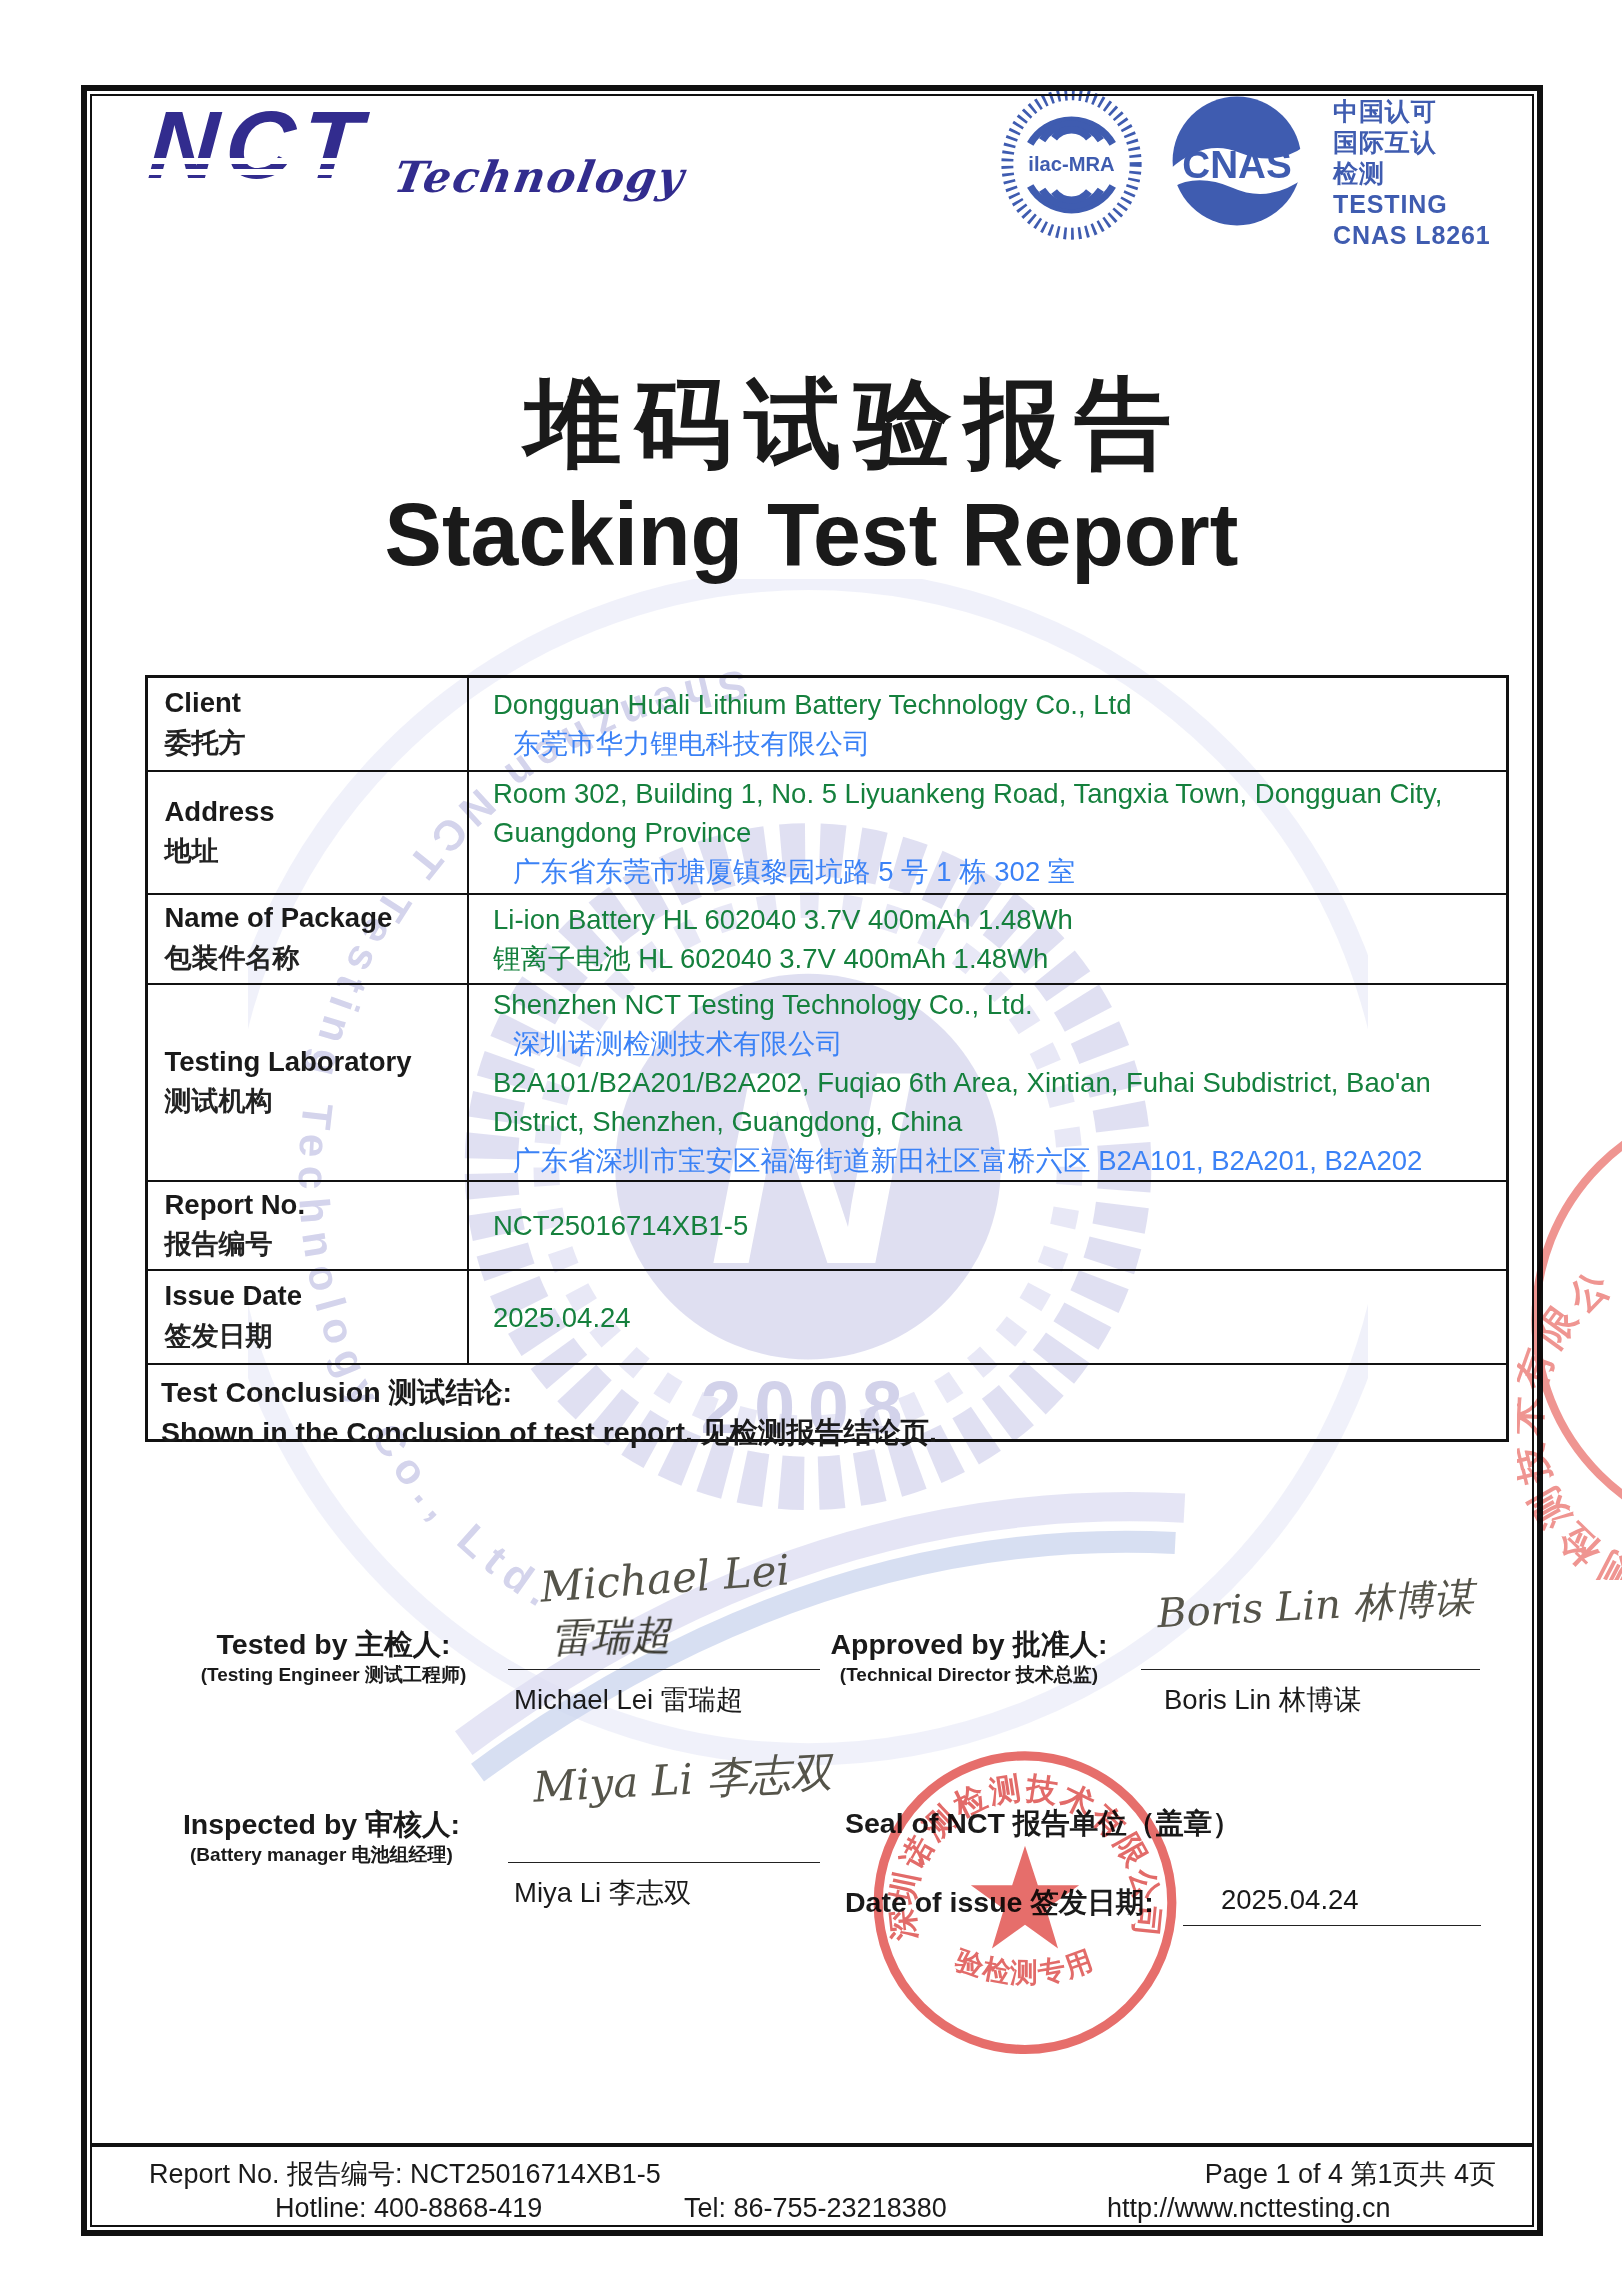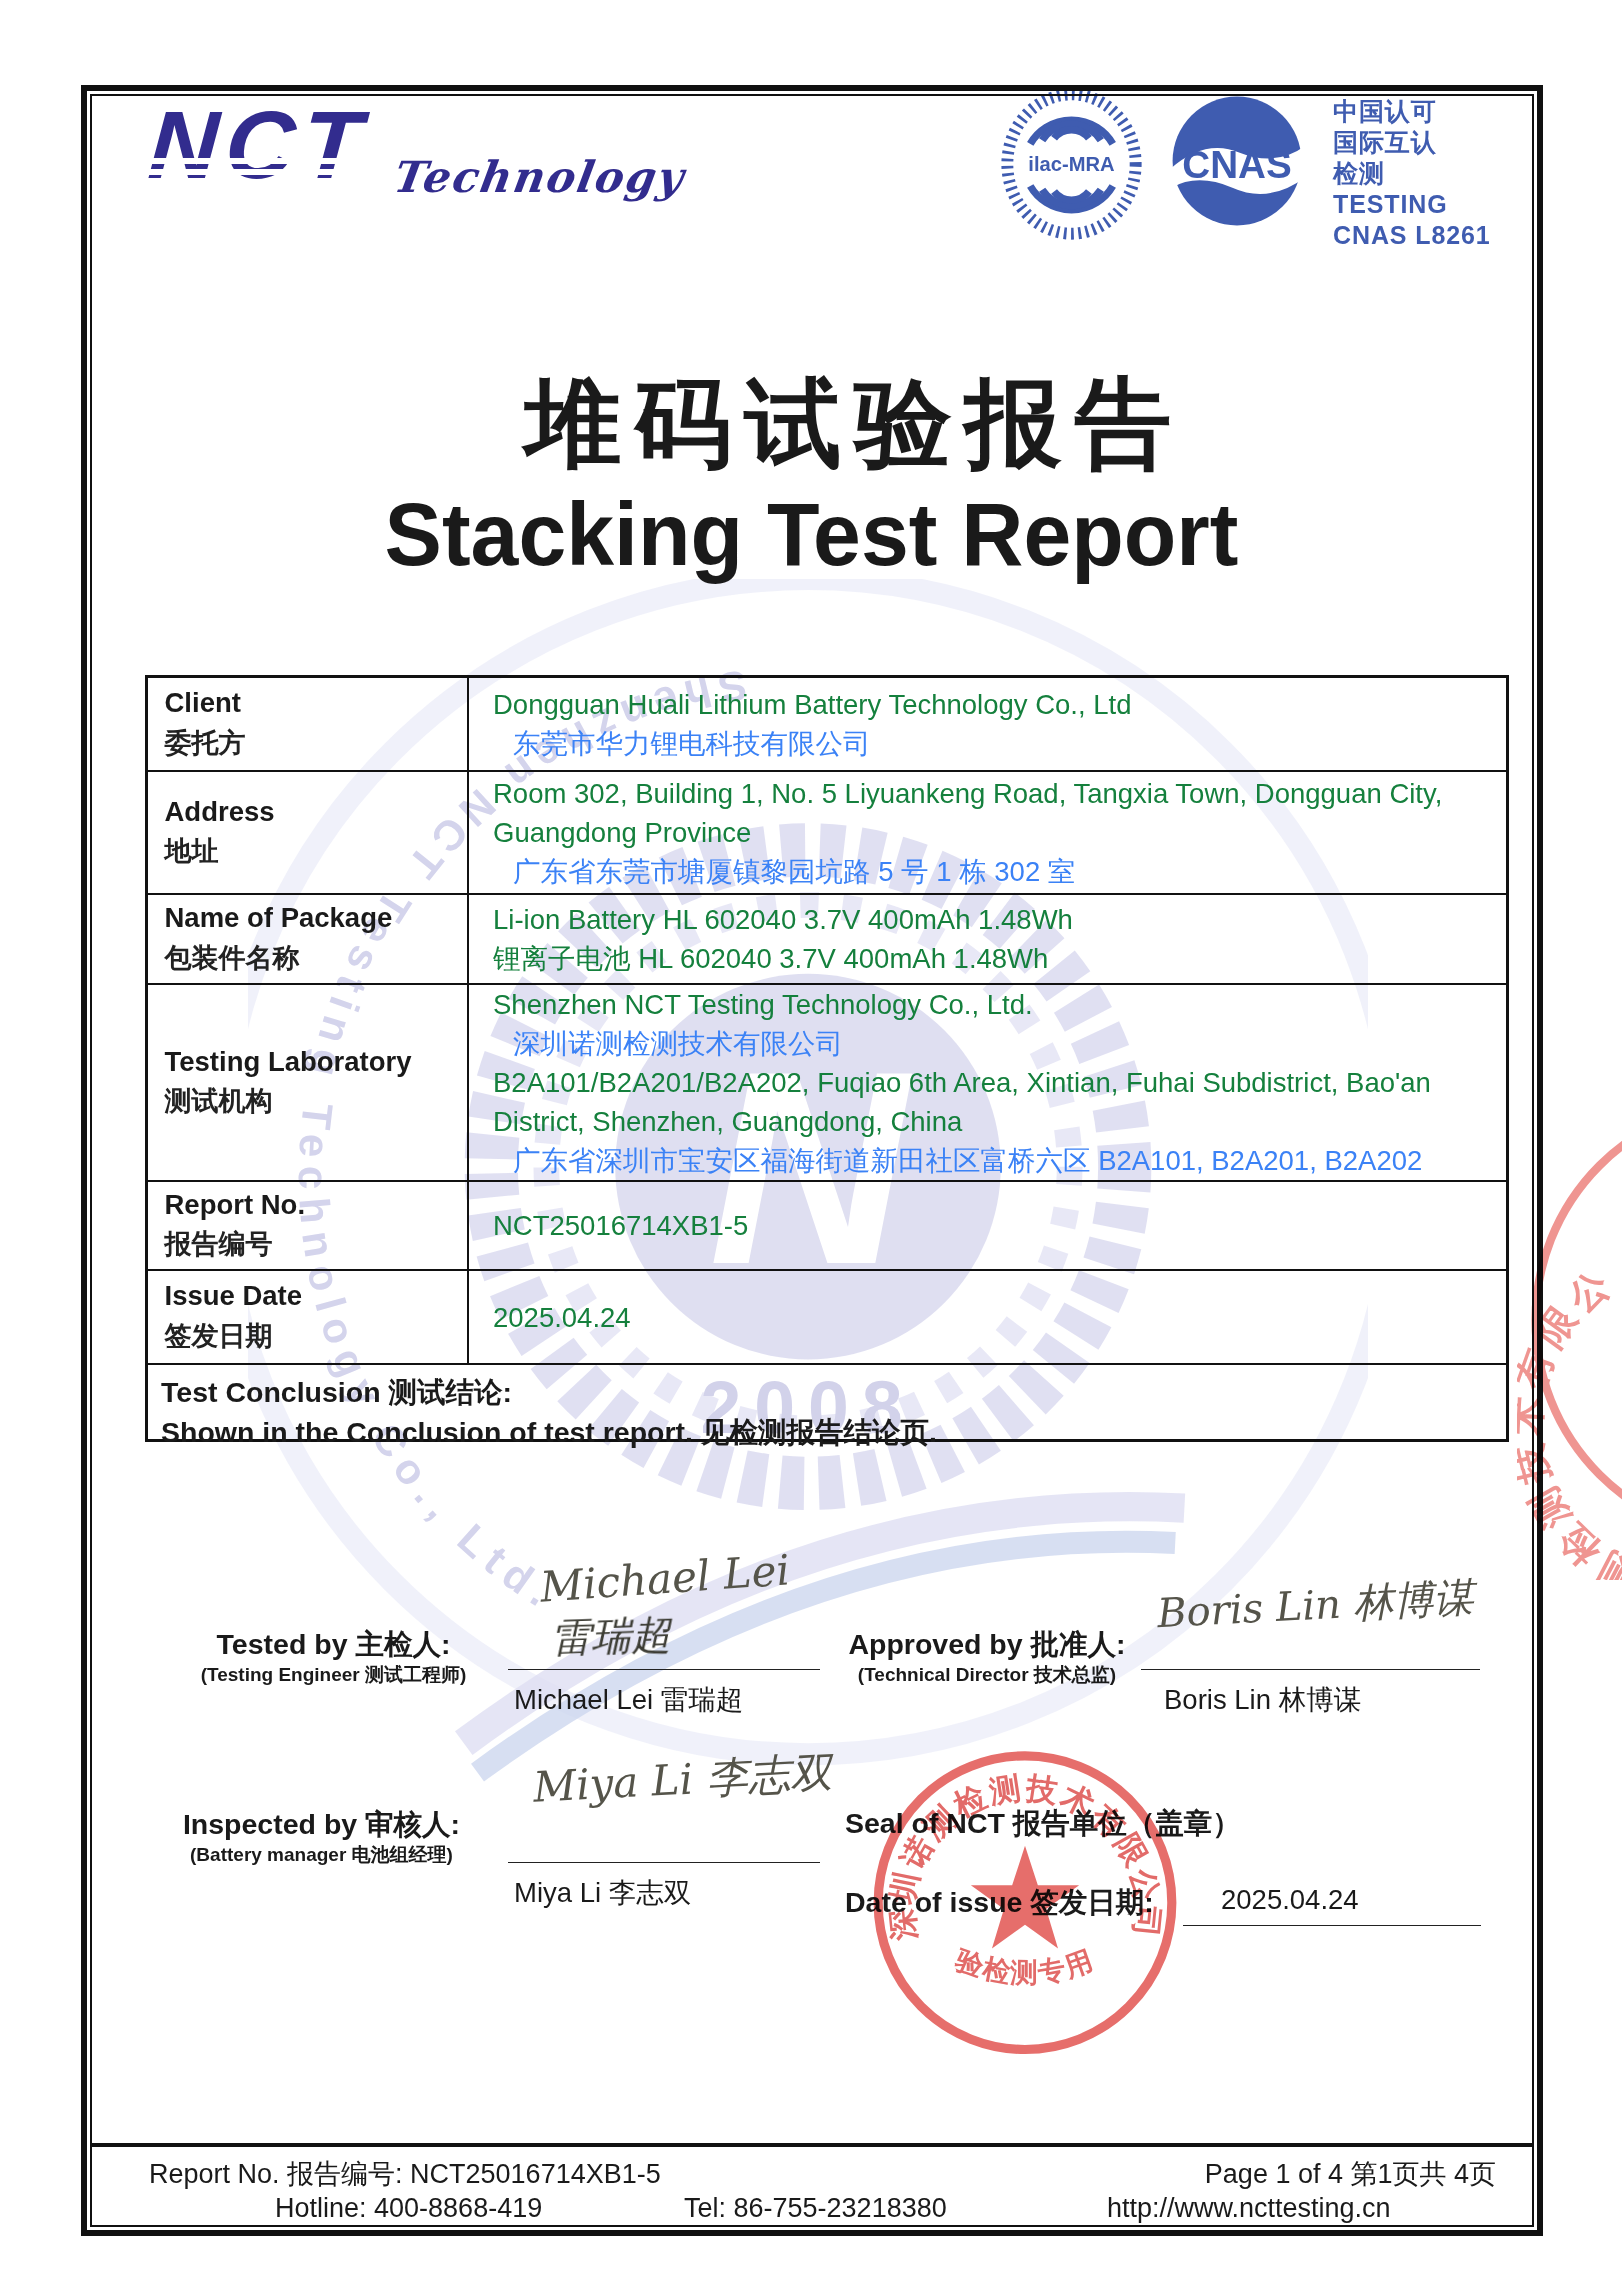--- a/index.html
+++ b/index.html
@@ -219,21 +219,21 @@
 
 <div class="abs sig-label" style="left:150px;top:1627px;width:367px;">
   <div class="main">Tested by 主检人:</div>
   <div class="sub">(Testing Engineer 测试工程师)</div>
 </div>
 <div class="abs handwrite" style="left:540px;top:1554px;font-size:42px;transform:rotate(-4deg);">Michael Lei</div>
 <div class="abs handwrite" style="left:551px;top:1609px;font-size:40px;color:#3c3c34;transform:rotate(-2deg);filter:blur(0.5px);">雷瑞超</div>
 <div class="abs sig-line" style="left:508px;top:1669px;width:312px;"></div>
 <div class="abs sig-print" style="left:514px;top:1682px;">Michael Lei 雷瑞超</div>
 
-<div class="abs sig-label" style="left:831px;top:1627px;width:312px;">
+<div class="abs sig-label" style="left:813px;top:1627px;width:312px;">
   <div class="main">Approved by 批准人:</div>
   <div class="sub">(Technical Director 技术总监)</div>
 </div>
 <div class="abs handwrite" style="left:1157px;top:1578px;font-size:40px;transform:rotate(-3deg);">Boris Lin 林博谋</div>
 <div class="abs sig-line" style="left:1141px;top:1669px;width:339px;"></div>
 <div class="abs sig-print" style="left:1164px;top:1682px;">Boris Lin 林博谋</div>
 
 <div class="abs sig-label" style="left:138px;top:1807px;width:367px;">
   <div class="main">Inspected by 审核人:</div>
   <div class="sub">(Battery manager 电池组经理)</div>

